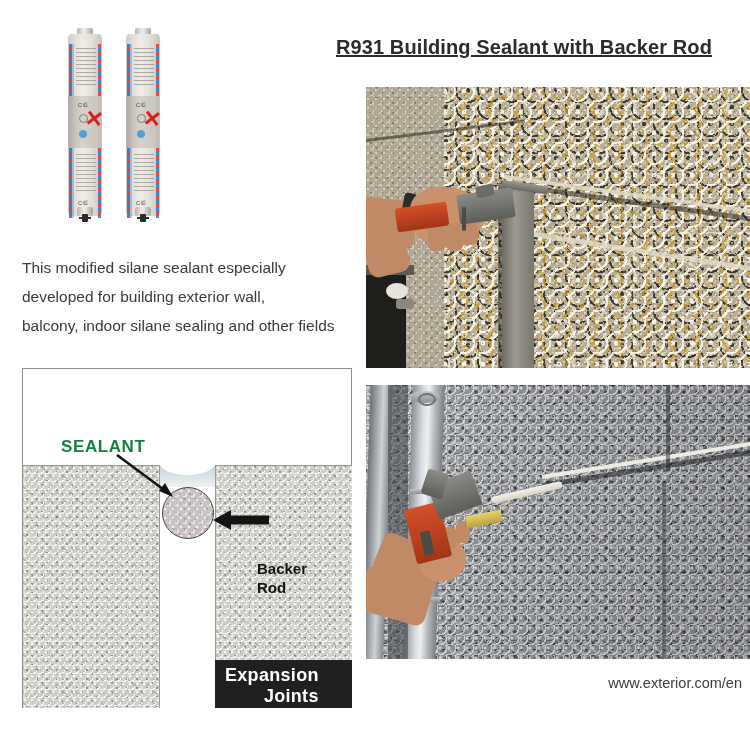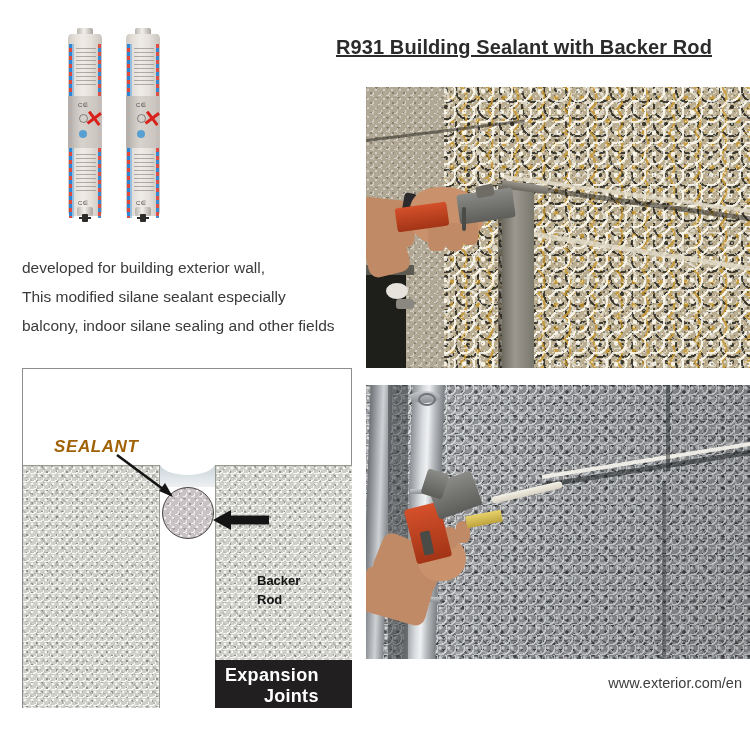--- a/index.html
+++ b/index.html
@@ -206,26 +206,26 @@
     position:absolute;left:192px;top:291px;width:137px;height:48px;
     background:#211f1f;
   }
   #expansion-bar span{
     position:absolute;left:10px;top:5px;
     color:#ffffff;font-size:18px;font-weight:bold;line-height:21px;
     letter-spacing:.3px;
     text-align:right;
   }
   #label-sealant{
-    position:absolute;left:31px;top:68px;
-    font-size:17px;font-weight:bold;color:#a16207;letter-spacing:.6px;font-style:italic;
+    position:absolute;left:38px;top:68px;
+    font-size:17px;font-weight:bold;color:#15803d;letter-spacing:.6px;
   }
   #label-backer{
-    position:absolute;left:234px;top:202px;
-    font-size:13px;font-weight:bold;color:#141414;line-height:19px;
+    position:absolute;left:234px;top:190px;
+    font-size:15px;font-weight:bold;color:#141414;line-height:19px;
   }
   .gapfill{position:absolute;left:137px;top:118px;width:55px;height:221px;background:#ffffff;}
 
   
   #footer{
     position:absolute;right:8px;top:672px;width:440px;
     text-align:right;font-size:14.5px;line-height:23px;color:#3d3d3d;
   }
 </style>
 </head>
@@ -269,22 +269,22 @@
     </div>
     <div class="cart-bot"></div>
     <div class="clip"></div>
   </div>
 
 </div>
 
 <div id="title">R931 Building Sealant with Backer Rod</div>
 
 <div id="desc">
+  <div>This modified silane sealant especially</div>
   <div>developed for building exterior wall,</div>
-  <div>This modified silane sealant especially</div>
   <div>balcony, indoor silane sealing and other fields</div>
 </div>
 
 <div class="photo" id="photo-top">
   <div class="agg"></div>
   <div class="agg-grain"></div>
   <div class="agg-fine"></div>
 
   <div class="smooth-panel" style="left:0;top:0;width:78px;height:281px;"></div>
 

